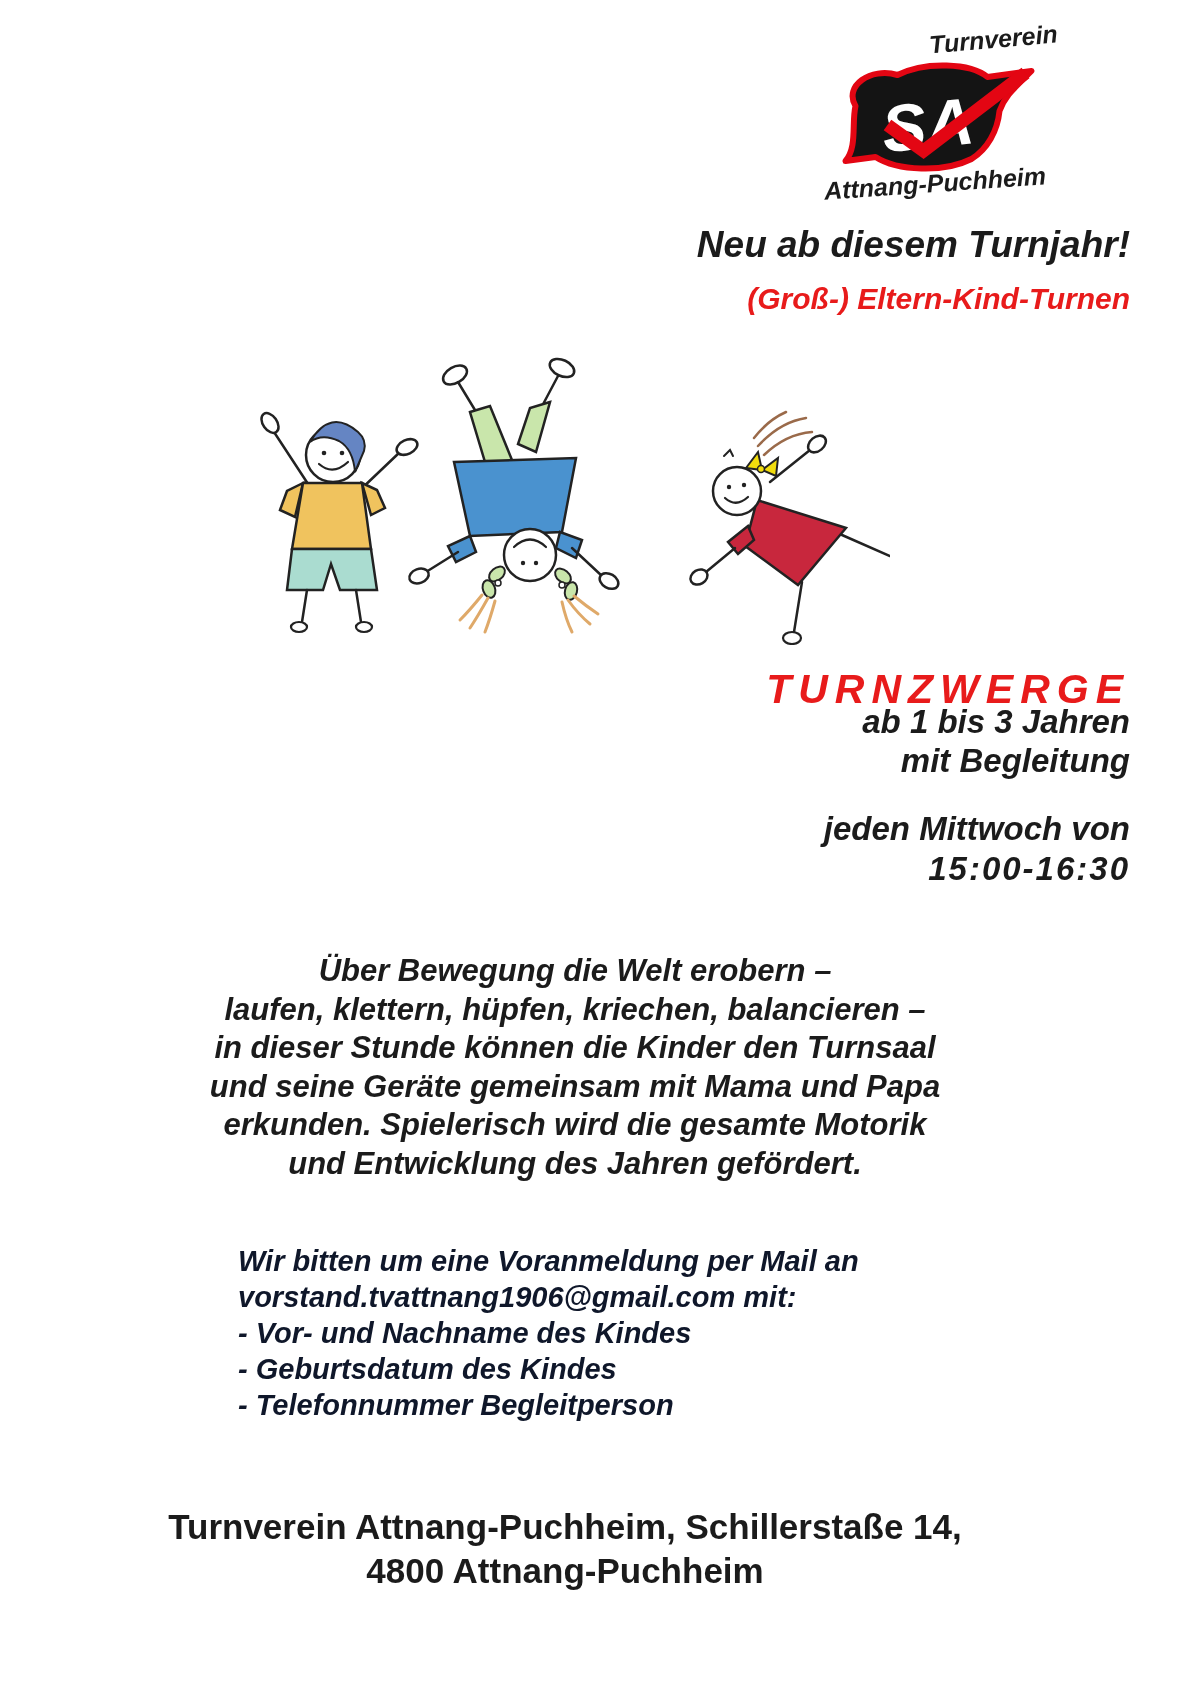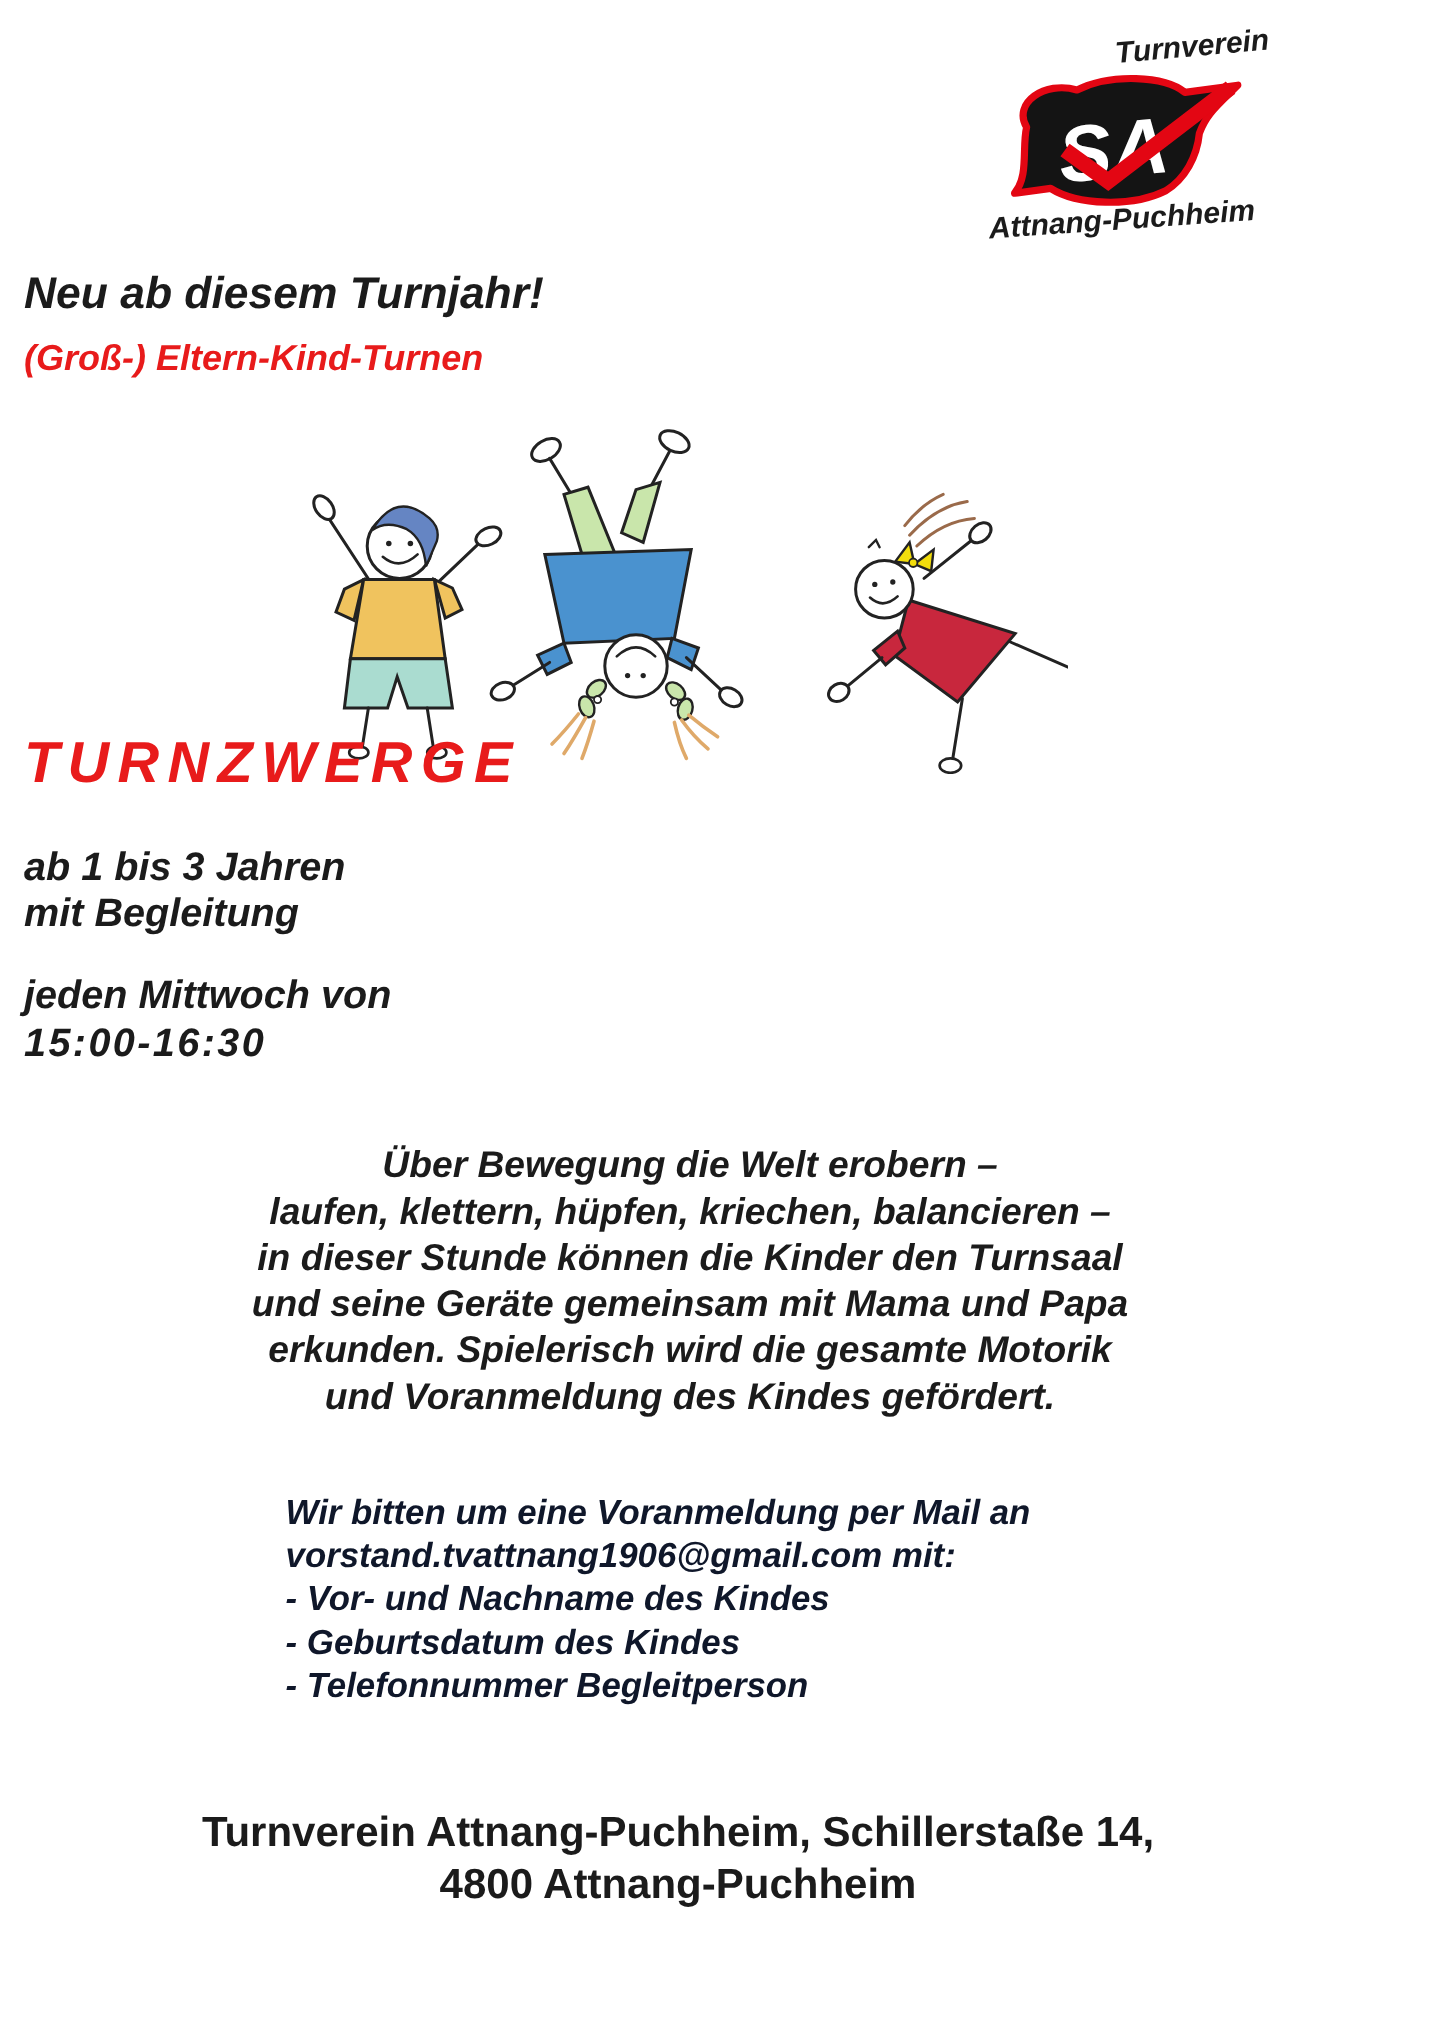--- a/index.html
+++ b/index.html
@@ -1,26 +1,26 @@
 <!DOCTYPE html>
 <html><head>
 <meta charset="utf-8">
 <style>
   html,body { margin:0; padding:0; background:#ffffff; }
   #page {
     position:relative; width:1200px; height:1703px; background:#ffffff;
     overflow:hidden; font-family:"Liberation Sans", sans-serif; color:#1b1b1b;
   }
   .line {
-    position:absolute; left:0; width:1130px; text-align:left;
-    font-style:italic; font-weight:bold; white-space:nowrap; color:#1b1b1b;padding-left:20px;
+    position:absolute; left:0; width:1130px; text-align:right;
+    font-style:italic; font-weight:bold; white-space:nowrap; color:#1b1b1b;
   }
   .intro        { top:224px; font-size:37px; }
   .title        { top:282px; font-size:30px; color:#e81b1b; }
-  .program-name { top:609px; font-size:48px; color:#e81b1b; letter-spacing:7px; }
+  .program-name { top:666px; font-size:41px; color:#e81b1b; letter-spacing:7px; }
   .age          { top:703px; font-size:33px; }
   .companion    { top:742px; font-size:33px; }
   .sched1       { top:810px; font-size:33px; }
   .sched2       { top:850px; font-size:33px; letter-spacing:2px; }
   .desc {
     position:absolute; top:952px; left:0; width:1150px; text-align:center;
     font-size:31px; line-height:38.5px; font-style:italic; font-weight:bold; color:#1b1b1b;
   }
   .reg {
     position:absolute; top:1243px; left:238px; width:820px;
@@ -138,21 +138,21 @@
   <div class="line companion">mit Begleitung</div>
   <div class="line sched1">jeden Mittwoch von</div>
   <div class="line sched2">15:00-16:30</div>
 
   <div class="desc">
     <div>Über Bewegung die Welt erobern –</div>
     <div>laufen, klettern, hüpfen, kriechen, balancieren –</div>
     <div>in dieser Stunde können die Kinder den Turnsaal</div>
     <div>und seine Geräte gemeinsam mit Mama und Papa</div>
     <div>erkunden. Spielerisch wird die gesamte Motorik</div>
-    <div>und Voranmeldung des Kindes gefördert.</div>
+    <div>und Entwicklung des Jahren gefördert.</div>
   </div>
 
   <div class="reg">
     <div>Wir bitten um eine Voranmeldung per Mail an</div>
     <div>vorstand.tvattnang1906@gmail.com  mit:</div>
     <div class="reg-items">
       <div>- Vor- und Nachname des Kindes</div>
       <div>- Geburtsdatum des Kindes</div>
       <div>- Telefonnummer Begleitperson</div>
     </div>

